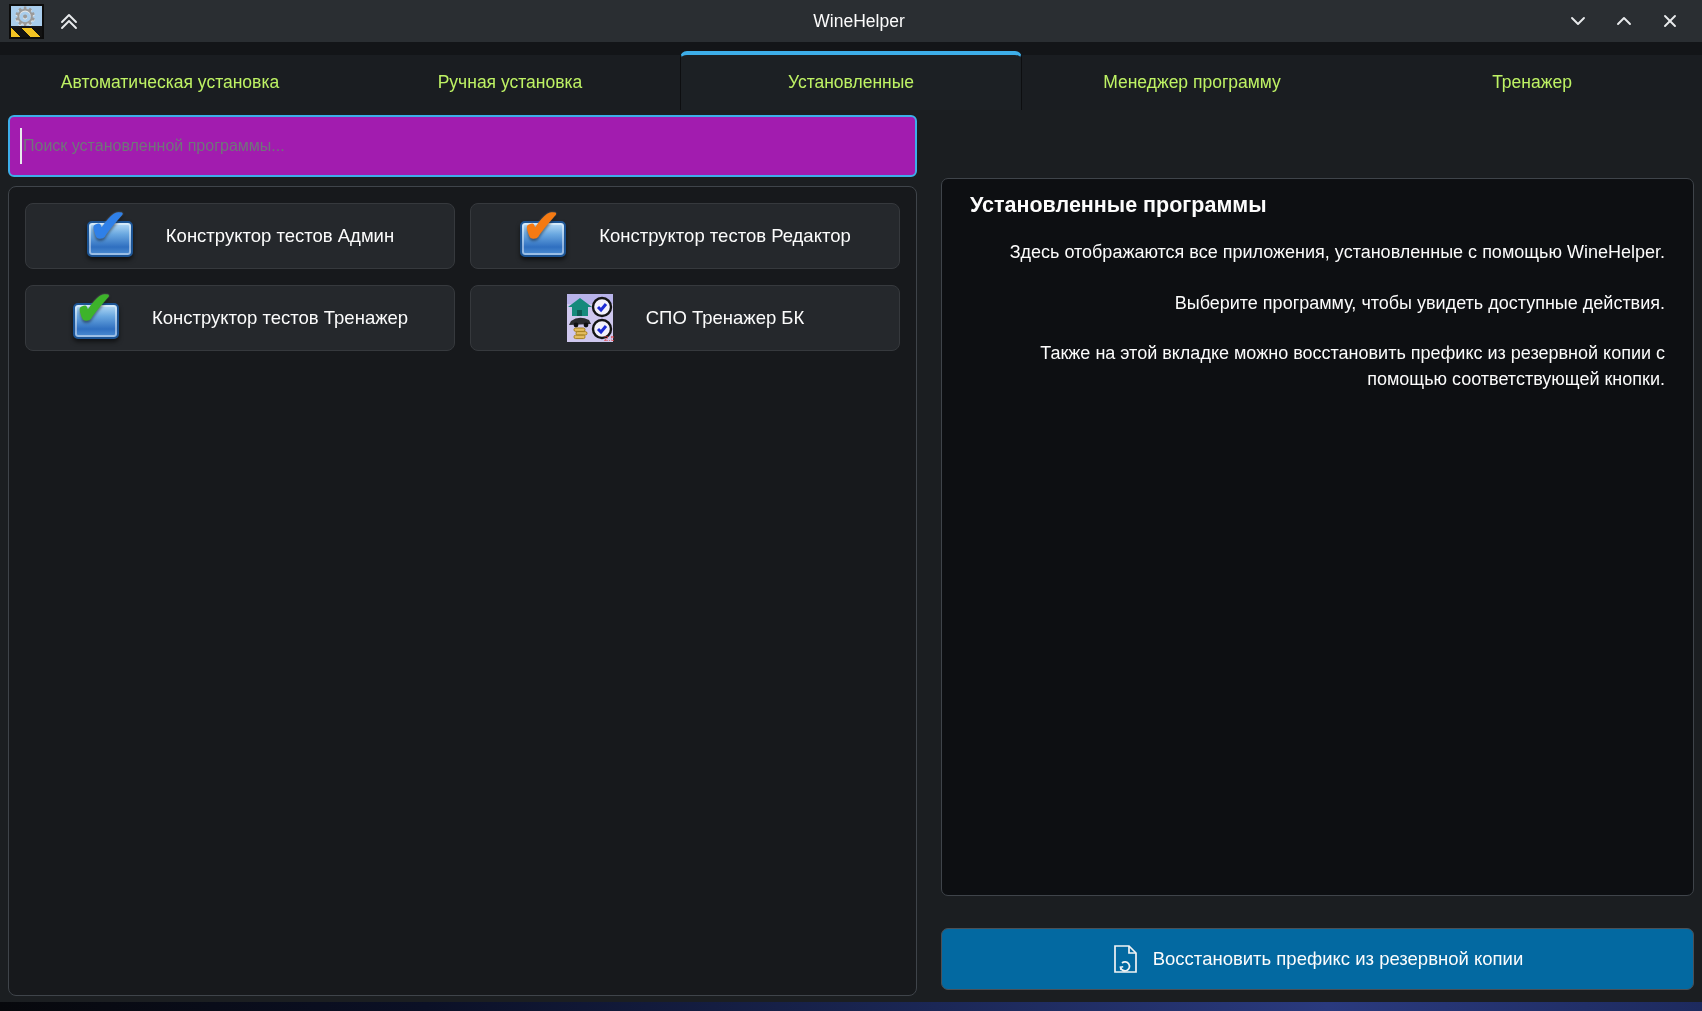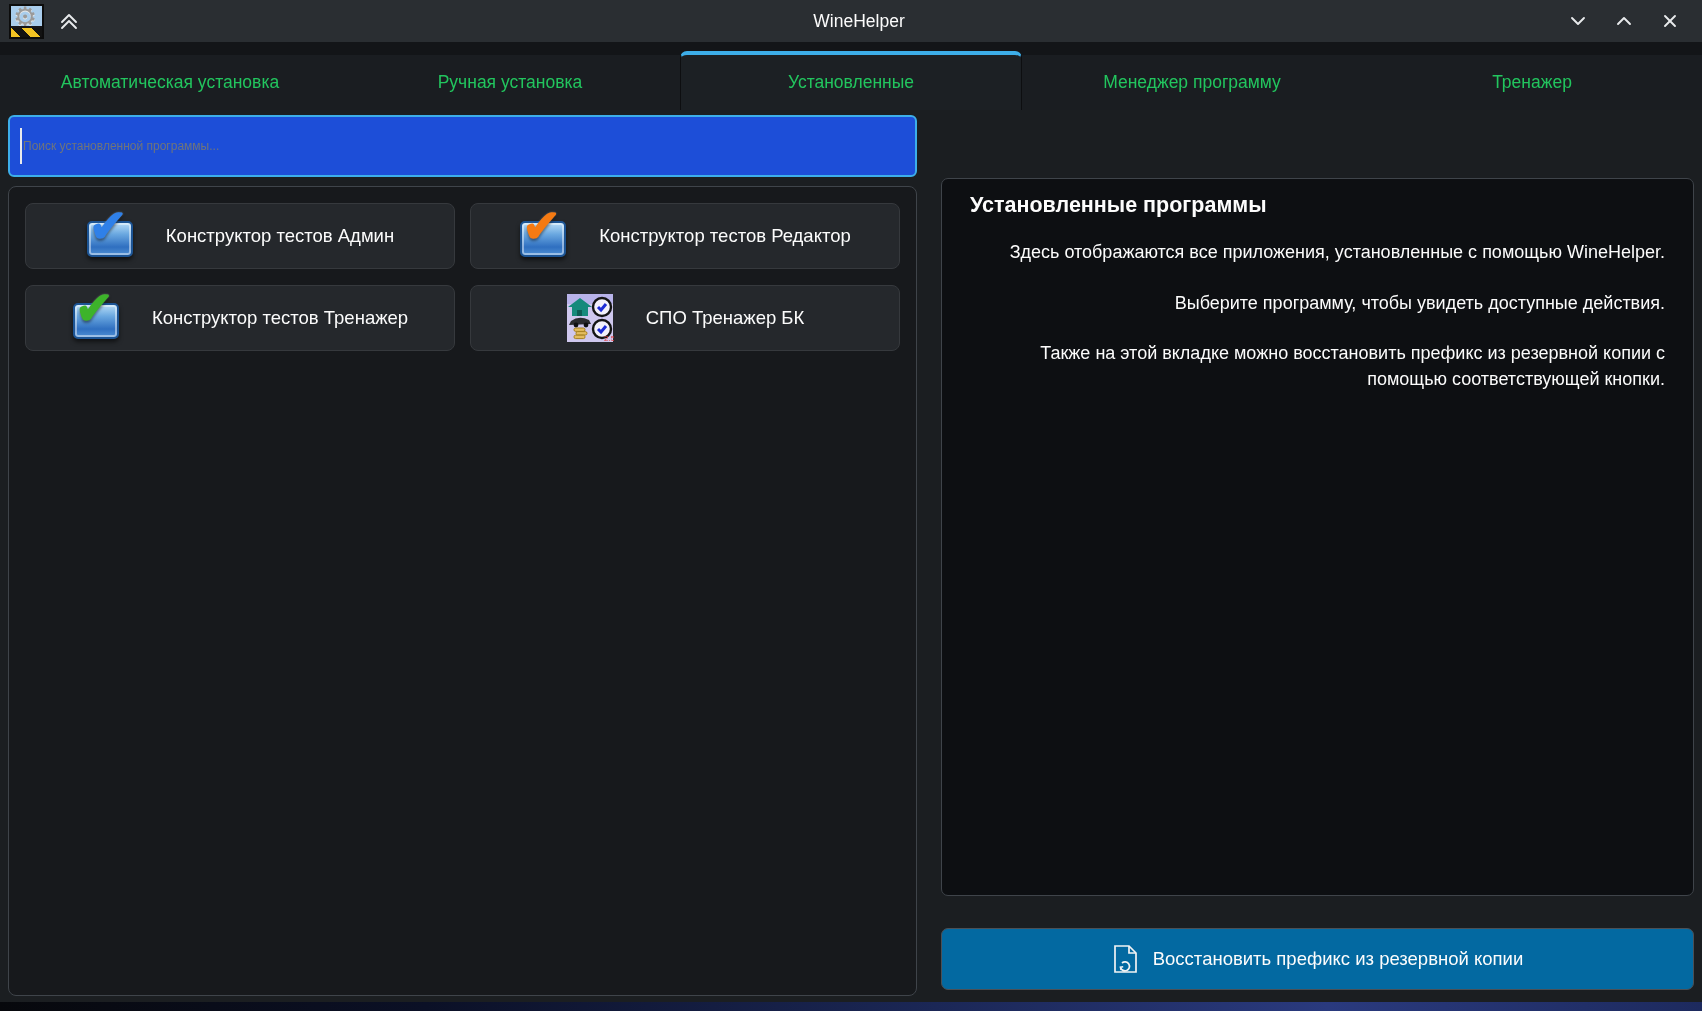--- a/index.html
+++ b/index.html
@@ -16,33 +16,33 @@
   .app-icon .hazard { position:absolute; left:0; right:0; bottom:0; height:11px; border-top:2px solid #15151a;
                       background:repeating-linear-gradient(45deg,#f2c322 0 7px,#121212 7px 14px); }
   .tb-icon { stroke:#e8eaec; stroke-width:1.9; fill:none; stroke-linecap:round; stroke-linejoin:round; }
   .tb-title { position:absolute; left:16px; right:0; text-align:center; color:#fcfcfc; font-size:17.5px; pointer-events:none; }
   .tb-right { margin-left:auto; display:flex; align-items:center; gap:26px; padding-right:22px; }
   .tb-btn { display:flex; align-items:center; cursor:pointer; }
 
   
   .tabstrip { height:13px; background:#131518; flex:0 0 auto; }
   .tabbar { height:55px; background:#1a1d21; display:flex; flex:0 0 auto; }
-  .tab { flex:1 1 0; display:flex; align-items:center; justify-content:center; color:#22c55e;
+  .tab { flex:1 1 0; display:flex; align-items:center; justify-content:center; color:#bef264;
          font-size:17.5px; cursor:pointer; position:relative; }
   .tab.active { background:#1c2024; border-top:4px solid var(--accent); border-left:1px solid #0d0e10;
                 border-right:1px solid #0d0e10; border-radius:7px 7px 0 0; margin-top:-4px; height:59px;text-align:right; }
 
   
   .main { flex:1 1 auto; display:flex; gap:24px; padding:5px 8px 0 8px; background:#1b1e21; min-height:0; }
   .left-col { width:909px; flex:0 0 auto; display:flex; flex-direction:column; }
   .right-col { flex:1 1 auto; display:flex; flex-direction:column; }
 
   .search-wrap { position:relative; flex:0 0 auto; }
-  .search-input { width:100%; height:62px; background:#1d4ed8; border:2px solid var(--accent); border-radius:6px;
-                  color:#fcfcfc; font-size:12px; padding:0 16px 0 13px; outline:none;
+  .search-input { width:100%; height:62px; background:#a21caf; border:2px solid var(--accent); border-radius:6px;
+                  color:#fcfcfc; font-size:16px; padding:0 16px 0 13px; outline:none;
                   font-family:"Liberation Sans", sans-serif; }
   .search-input::placeholder { color:#70757a; }
   .caret { position:absolute; left:12px; top:13px; bottom:13px; width:1.5px; background:#e8eaec; }
 
   .programs-panel { flex:1 1 auto; margin-top:9px; margin-bottom:6px; background:#17191c;
                     border:1px solid #3f444a; border-radius:8px; padding:16px;
                     display:grid; grid-template-columns:1fr 1fr; gap:16px 15px;
                     grid-auto-rows:66px; align-content:start; }
   .prog { display:flex; align-items:center; justify-content:center; gap:32px; background:#25282c;
           border:1px solid #36393d; border-radius:8px; color:#fcfcfc; font-size:18.5px; cursor:pointer;

